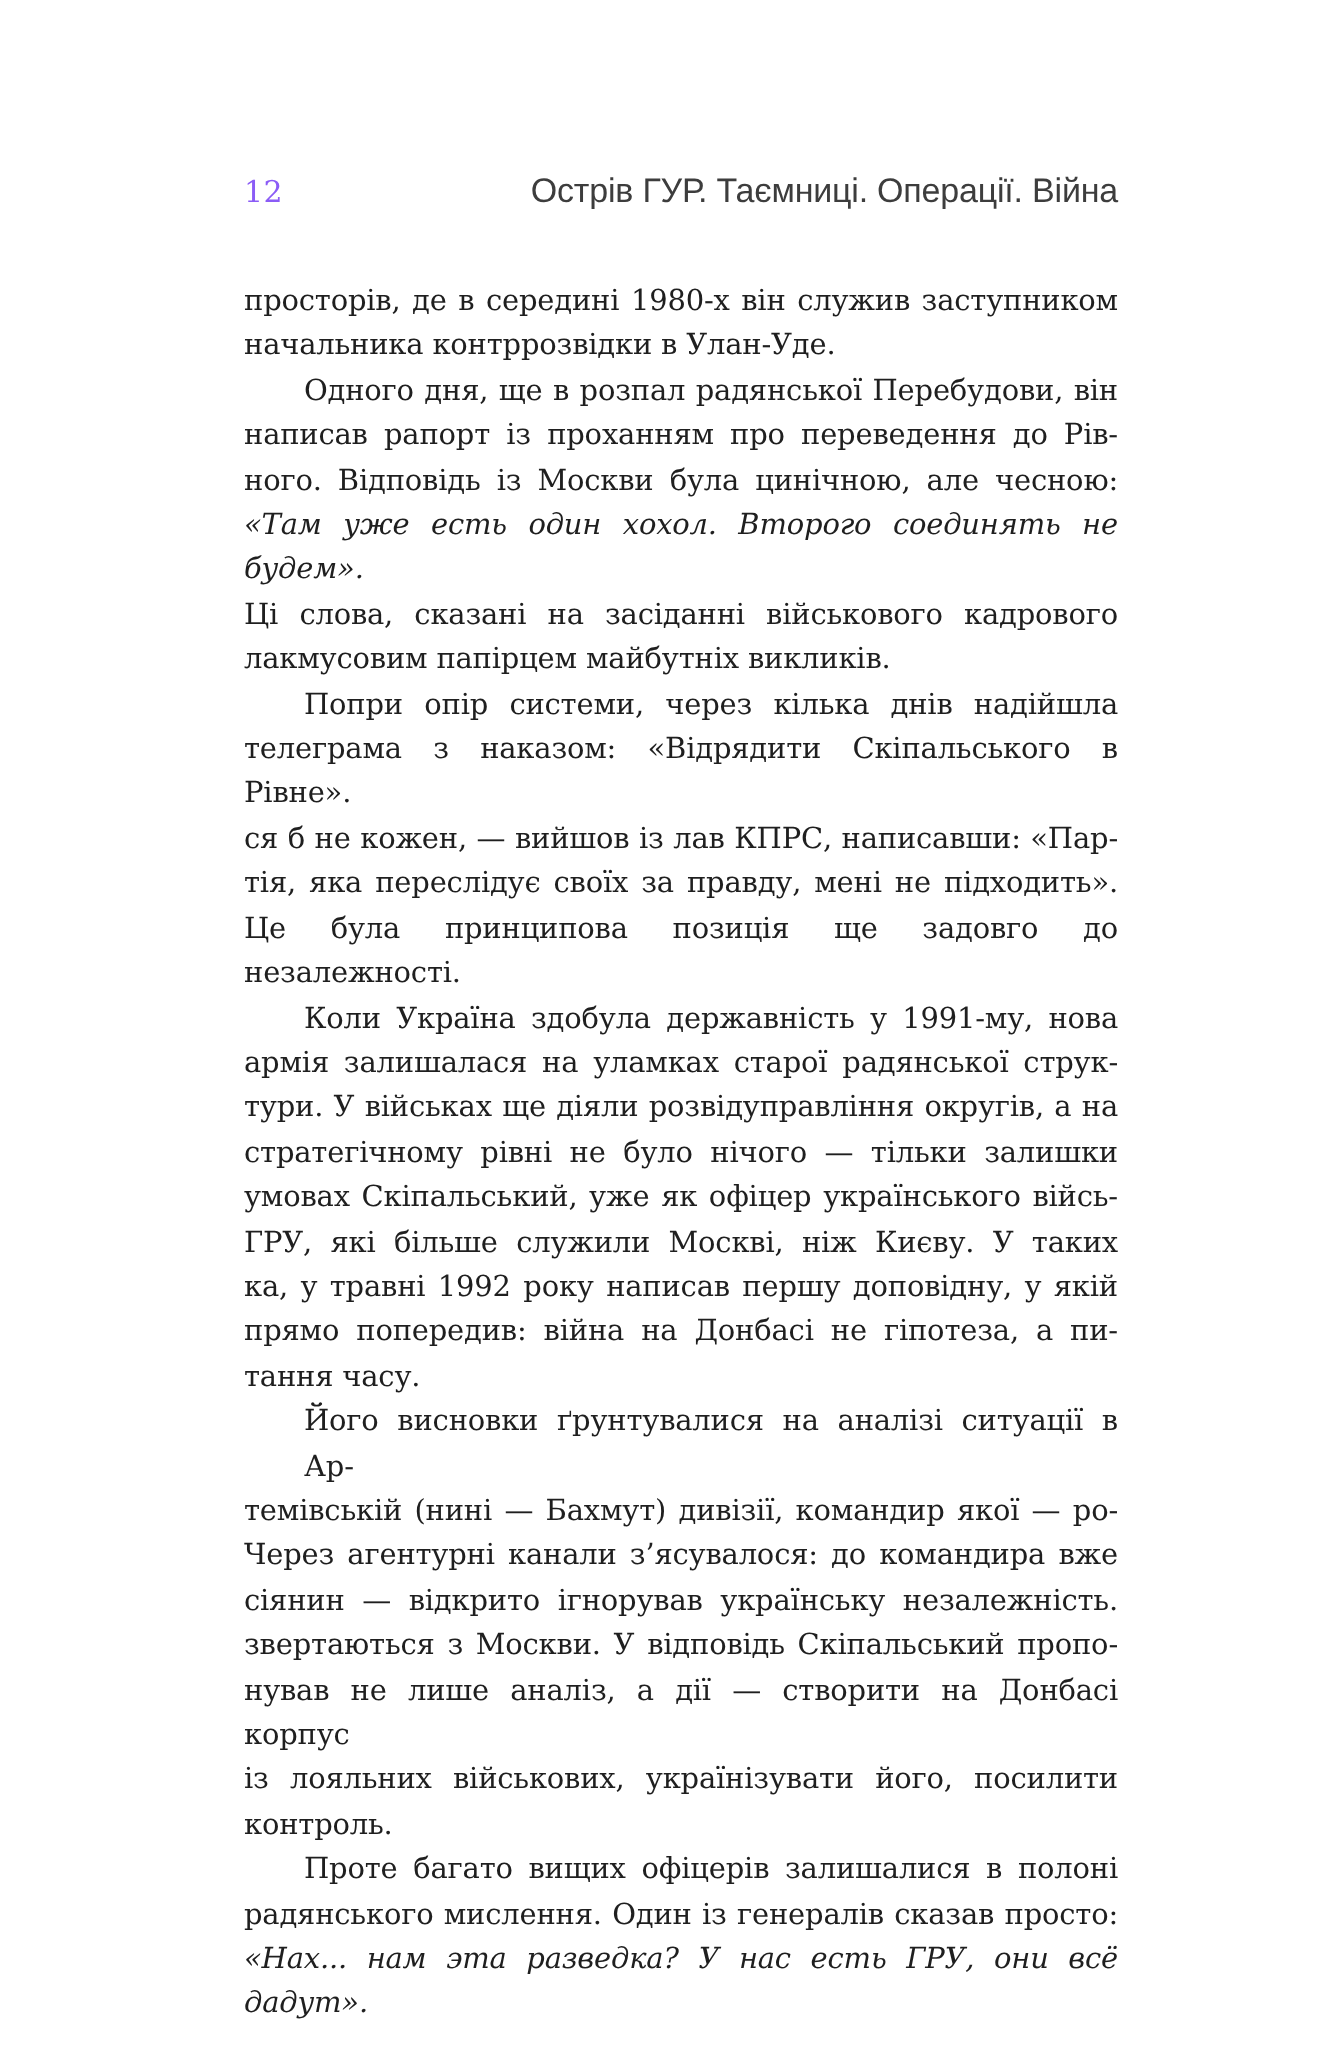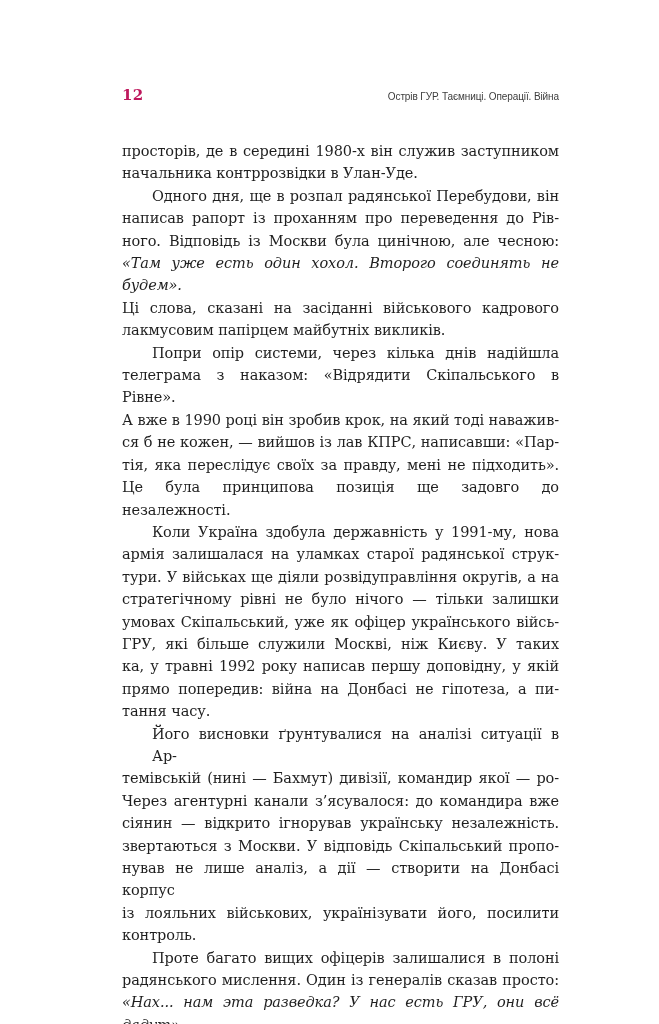--- a/index.html
+++ b/index.html
@@ -21,28 +21,28 @@
     position: absolute;
     left: 122px;
     top: 86px;
     width: 437px;
     display: flex;
     justify-content: space-between;
     align-items: baseline;
   }
   .page-number {
     font-family: "DejaVu Serif", serif;
-    font-weight: bold;
+    font-weight: normal;
     font-size: 15px;
-    color: #be185d;
+    color: #8b5cf6;
     letter-spacing: 0.2px;
   }
   .running-title {
     font-family: "Liberation Sans", sans-serif;
-    font-size: 10px;
+    font-size: 17px;
     color: #3d3d3d;
     letter-spacing: -0.1px;
   }
   .text-block {
     position: absolute;
     left: 122px;
     top: 140px;
     width: 437px;
     font-size: 14.5px;
     line-height: 22.4px;
@@ -77,21 +77,20 @@
         <div class="line first">Одного дня, ще в розпал радянської Перебудови, він</div>
         <div class="line">написав рапорт із проханням про переведення до Рів-</div>
         <div class="line">ного. Відповідь із Москви була цинічною, але чесною:</div>
         <div class="line italic">«Там уже есть один хохол. Второго соединять не будем».</div>
         <div class="line">Ці слова, сказані на засіданні військового кадрового</div>
         <div class="line par-end">лакмусовим папірцем майбутніх викликів.</div>
       </div>
       <div class="paragraph indent">
         <div class="line first">Попри опір системи, через кілька днів надійшла</div>
         <div class="line">телеграма з наказом: «Відрядити Скіпальського в Рівне».</div>
-        <div class="line">А вже в 1990 році він зробив крок, на який тоді наважив-</div>
         <div class="line">ся б не кожен, — вийшов із лав КПРС, написавши: «Пар-</div>
         <div class="line">тія, яка переслідує своїх за правду, мені не підходить».</div>
         <div class="line par-end">Це була принципова позиція ще задовго до незалежності.</div>
       </div>
       <div class="paragraph indent">
         <div class="line first">Коли Україна здобула державність у 1991-му, нова</div>
         <div class="line">армія залишалася на уламках старої радянської струк-</div>
         <div class="line">тури. У військах ще діяли розвідуправління округів, а на</div>
         <div class="line">стратегічному рівні не було нічого — тільки залишки</div>
         <div class="line">умовах Скіпальський, уже як офіцер українського війсь-</div>

